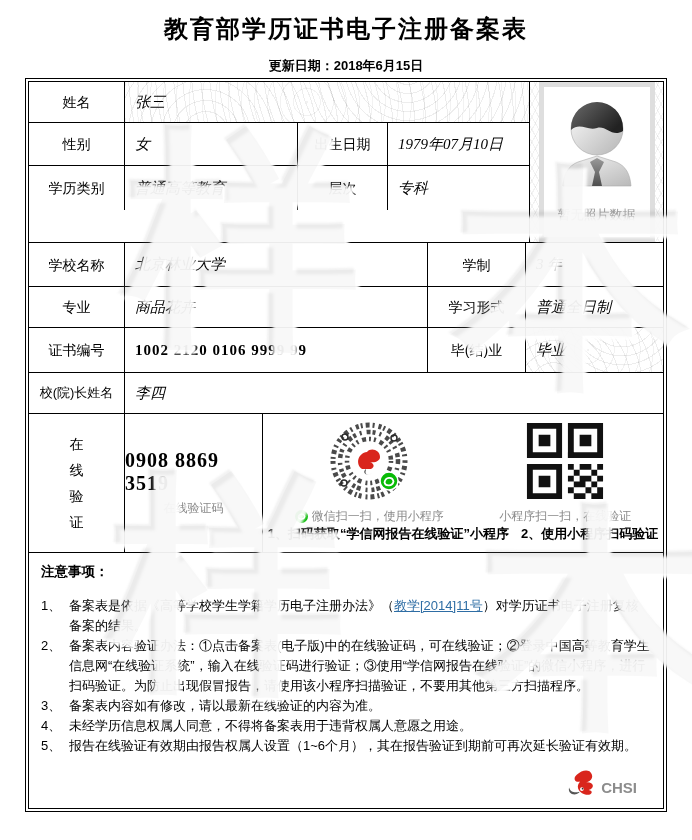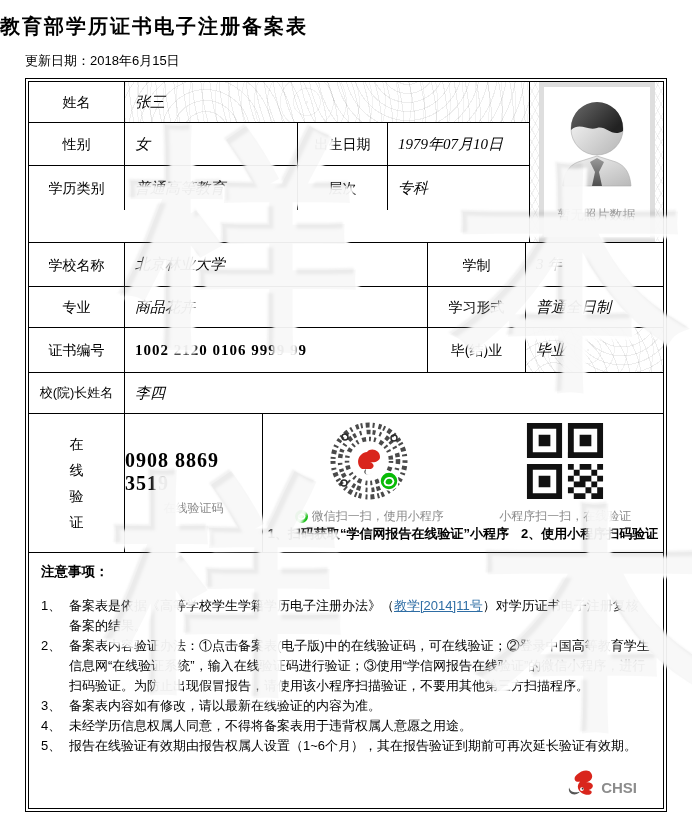--- a/index.html
+++ b/index.html
@@ -2,27 +2,27 @@
 <html><head>
 <meta charset="utf-8">
 <style>
   * { margin:0; padding:0; box-sizing:border-box; }
   html,body { width:692px; }
   body {
     height:840px; background:#fff; position:relative; overflow:hidden;
     font-family:"Liberation Sans", sans-serif; color:#000;
   }
   .page-title {
-    padding-top:13px; 
+    padding-top:13px; text-align:center;
     font-family:"Liberation Serif", serif;
-    font-size:20px; font-weight:bold; letter-spacing:2px;
+    font-size:24px; font-weight:bold; letter-spacing:2px;
   }
   .update-date {
-    width:642px; margin:12px auto 4px; text-align:left;
-    font-size:13px; font-weight:normal;
+    width:642px; margin:12px auto 4px; text-align:center;
+    font-size:13px; font-weight:bold;
   }
   .doc {
     position:absolute; left:25px; top:78px; width:642px; height:734px;
     border:4px double #000; background:#fff;
     display:flex; flex-direction:column;
   }
   .trow { display:flex; border-bottom:1px solid #000; flex:none;justify-content:flex-end; }
   .cell { display:flex; align-items:center; flex:none; }
   .cell + .cell { border-left:1px solid #000; }
   .lab { justify-content:center; text-align:center; font-size:14px; line-height:18px; }

